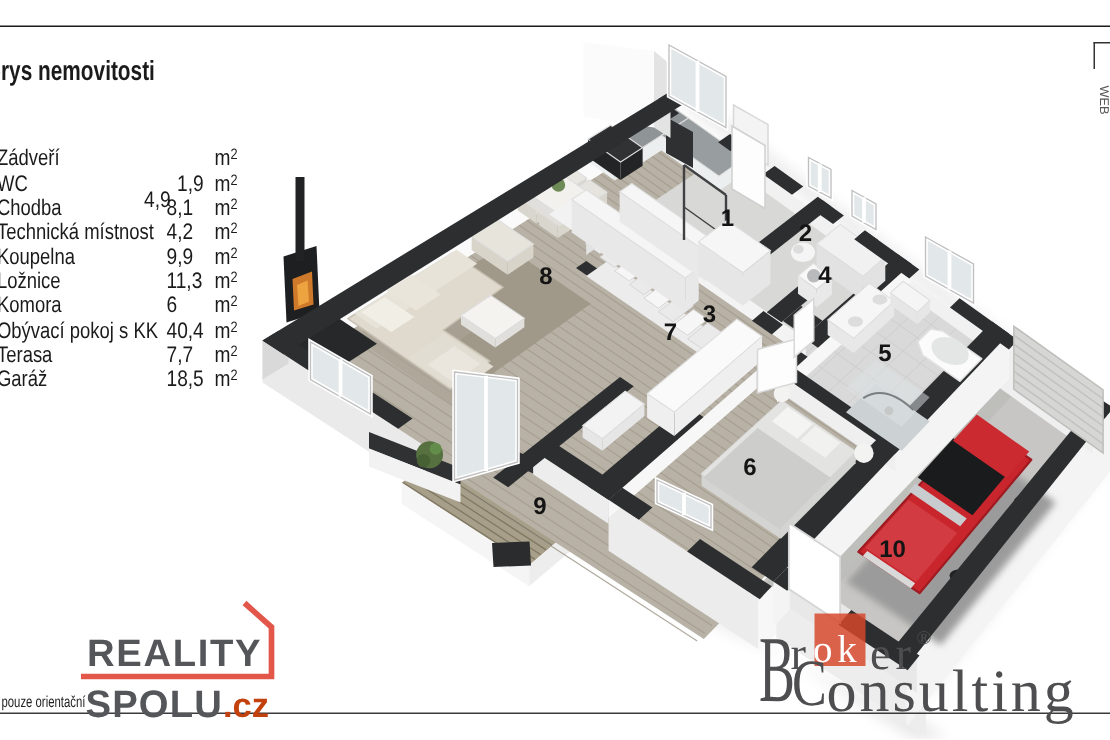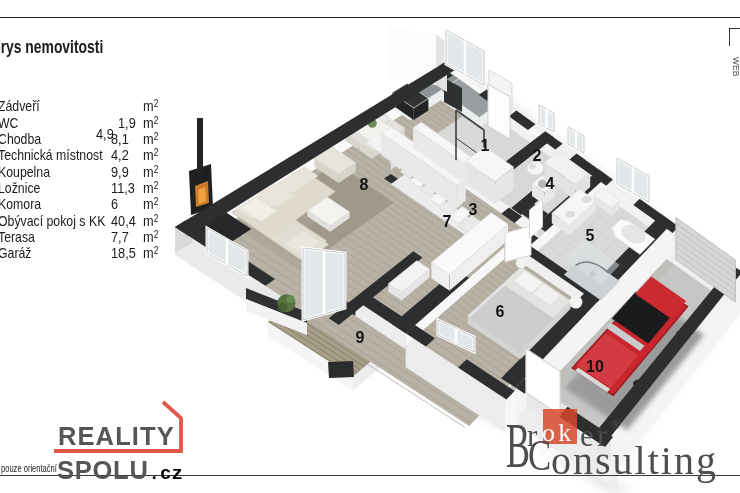--- a/index.html
+++ b/index.html
@@ -556,21 +556,21 @@
 <div class="abs" style="left:0;top:475px;width:740px;height:1.1px;background:#3a3a3a;"></div>
 
 <div class="abs" style="left:1px;top:461.5px;font-size:10.5px;color:#222;white-space:nowrap;"><span style="display:inline-block;transform:scaleX(0.72);transform-origin:0 0;white-space:nowrap;">pouze orientační</span></div>
 
 <svg class="abs" style="left:50px;top:396px;" width="140" height="60" viewBox="0 0 140 60">
 <path d="M4 55 L131 55 L131 22 L113 6" fill="none" stroke="#e2574a" stroke-width="3.8"></path>
 </svg>
 
 <div id="re1" class="abs" style="left:58px;top:422.6px;font-size:25.5px;font-weight:bold;color:#55565a;letter-spacing:1.1px;line-height:1.05;">REALITY</div>
 
-<div id="re2" class="abs" style="left:57px;top:456.6px;font-size:25.5px;font-weight:bold;color:#55565a;letter-spacing:0.75px;line-height:1.05;">SPOLU<span style="color:#000000;font-size:19px;letter-spacing:0;font-family:Liberation Mono, monospace;">.cz</span></div>
+<div id="re2" class="abs" style="left:57px;top:456.6px;font-size:25.5px;font-weight:bold;color:#55565a;letter-spacing:0.75px;line-height:1.05;">SPOLU<span style="color:#c2410c;font-size:23px;letter-spacing:0;">.cz</span></div>
 
 <div id="bsq" class="abs" style="left:543px;top:409px;width:34px;height:35px;background:#d8472b;opacity:0.84;"></div>
 
 <div class="abs" style="font-family:'Liberation Serif',serif;color:#4e4e50;line-height:1;">
 <span id="bB" class="abs" style="left:506px;top:415px;font-size:63px;transform:scaleX(0.57);transform-origin:0 0;">B</span>
 <span id="br" class="abs" style="left:527px;top:420px;font-size:31px;letter-spacing:3.2px;">r</span>
 <span id="bok" class="abs" style="left:542px;top:420px;font-size:26px;letter-spacing:3.2px;color:#fff;">ok</span>
 <span id="ber" class="abs" style="left:580px;top:420px;font-size:31px;letter-spacing:3.2px;">er</span>
 <span id="breg" class="abs" style="left:611px;top:418px;font-size:13px;">®</span>
 <span id="bC" class="abs" style="left:528px;top:434px;font-size:44px;transform:scaleX(0.79);transform-origin:0 0;">C</span>

